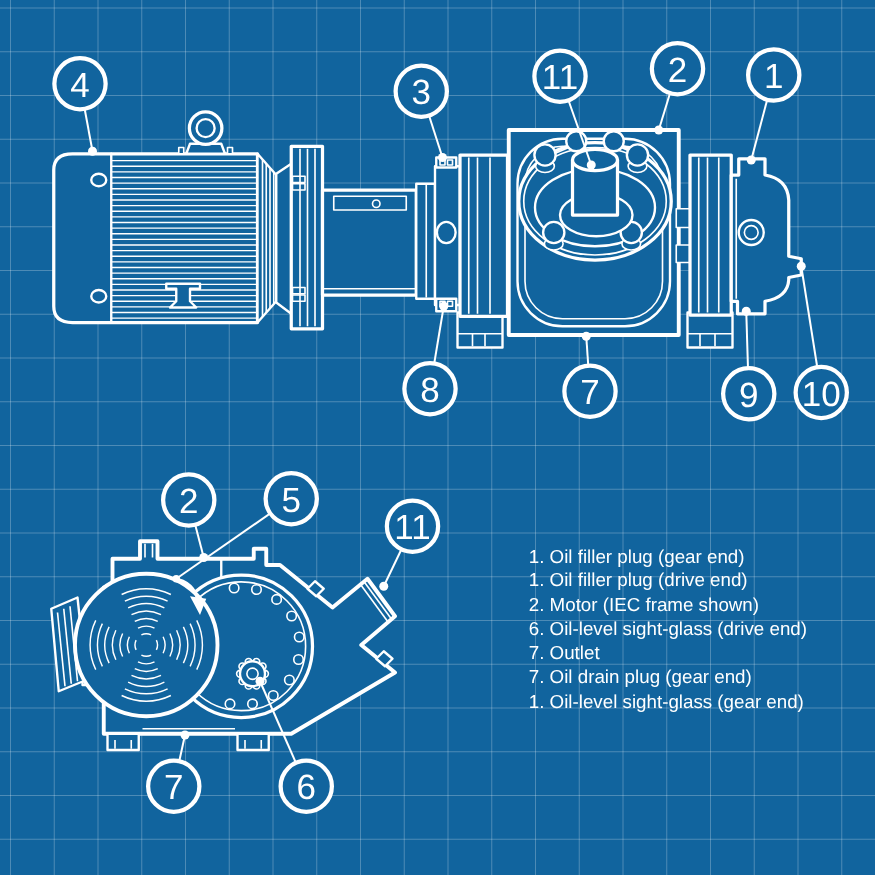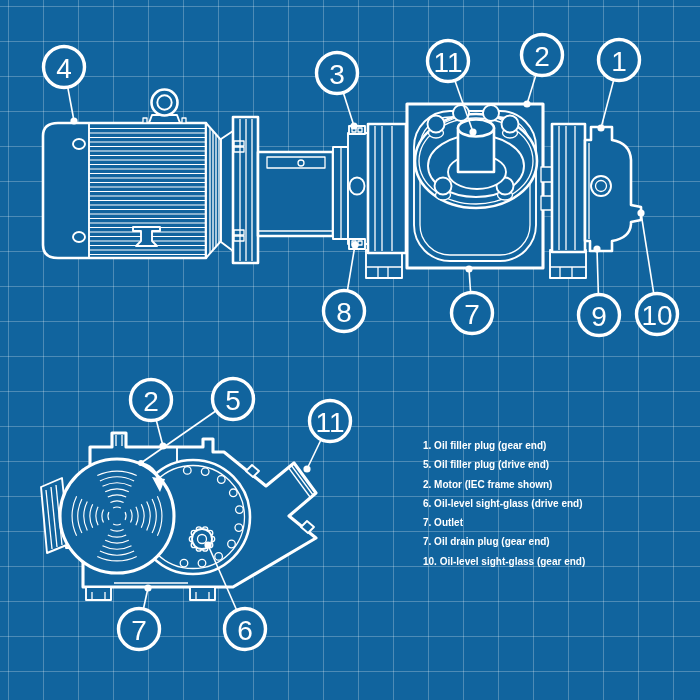--- a/index.html
+++ b/index.html
@@ -21,21 +21,21 @@
   .ln1{fill:none;stroke:var(--line);stroke-width:1.3;stroke-linejoin:round}
   .fin{fill:none;stroke:var(--line);stroke-width:1.15}
   .fb {fill:var(--bg)}
   .fw {fill:var(--line);stroke:none}
   .leader{stroke:var(--line);stroke-width:1.6;fill:none}
   .co circle.ring{fill:var(--bg);stroke:var(--line);stroke-width:3.4}
   .co circle.pin{fill:var(--line);stroke:none}
   .co text{fill:var(--line);font-family:"Liberation Sans",sans-serif;font-size:28px;text-anchor:middle}
   .legend{
     position:absolute;left:423px;top:436px;color:#fff;
-    font-size:10px;line-height:19.3px;white-space:nowrap;font-weight:bold;
+    font-size:15px;line-height:19.3px;white-space:nowrap;
   }
 </style>
 </head>
 <body>
 
 <div class="screen">
 
 <svg class="draw" width="700" height="700" viewBox="0 0 700 700">
 
   <g>
@@ -377,20 +377,20 @@
   <g class="co">
     <line class="leader" x1="245" y1="629" x2="208" y2="545"></line>
     <circle class="ring" cx="245" cy="629" r="20.5"></circle>
     <circle class="pin" cx="208" cy="545" r="3.6"></circle>
     <text x="245" y="630" dominant-baseline="central">6</text>
   </g>
 </svg>
 
   <div class="legend">
     <div class="legend-item">1. Oil filler plug (gear end)</div>
-    <div class="legend-item">5. Oil filler plug (drive end)</div>
+    <div class="legend-item">1. Oil filler plug (drive end)</div>
     <div class="legend-item">2. Motor (IEC frame shown)</div>
     <div class="legend-item">6. Oil-level sight-glass (drive end)</div>
     <div class="legend-item">7. Outlet</div>
     <div class="legend-item">7. Oil drain plug (gear end)</div>
-    <div class="legend-item">10. Oil-level sight-glass (gear end)</div>
+    <div class="legend-item">1. Oil-level sight-glass (gear end)</div>
   </div>
 </div>
 
 </body></html>

